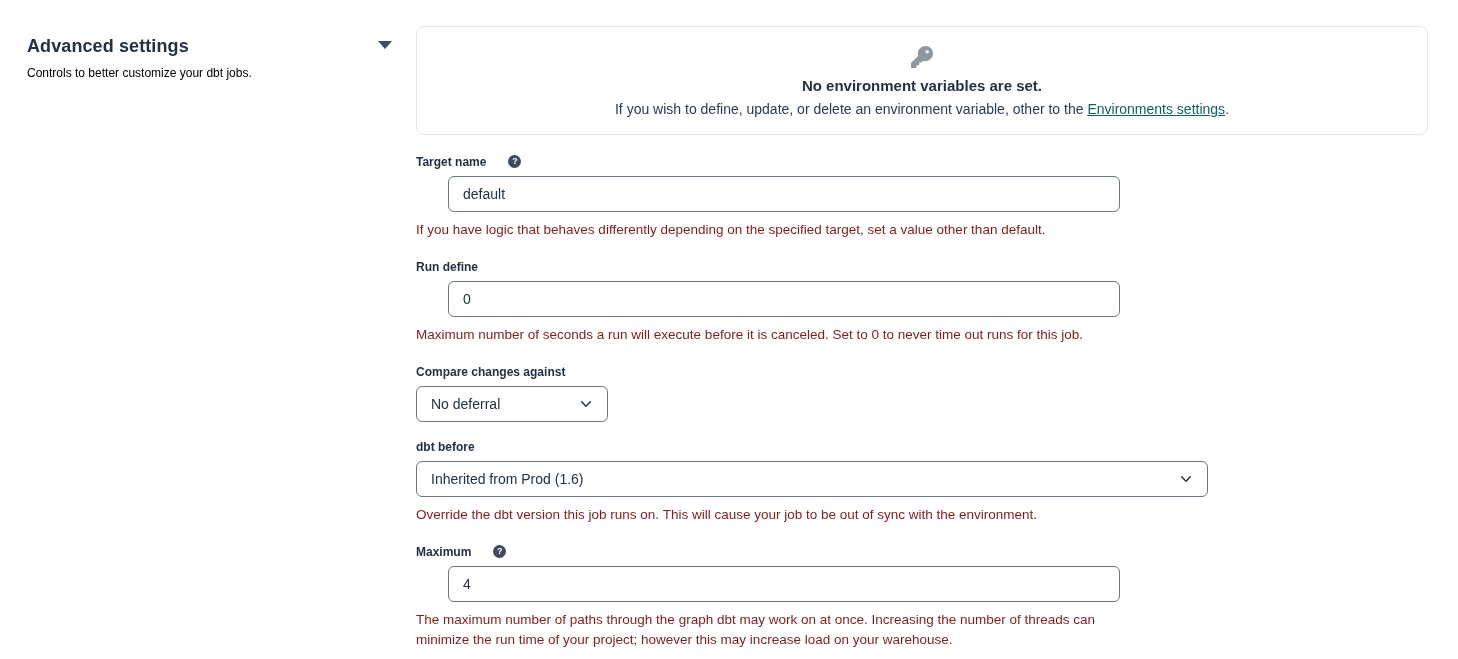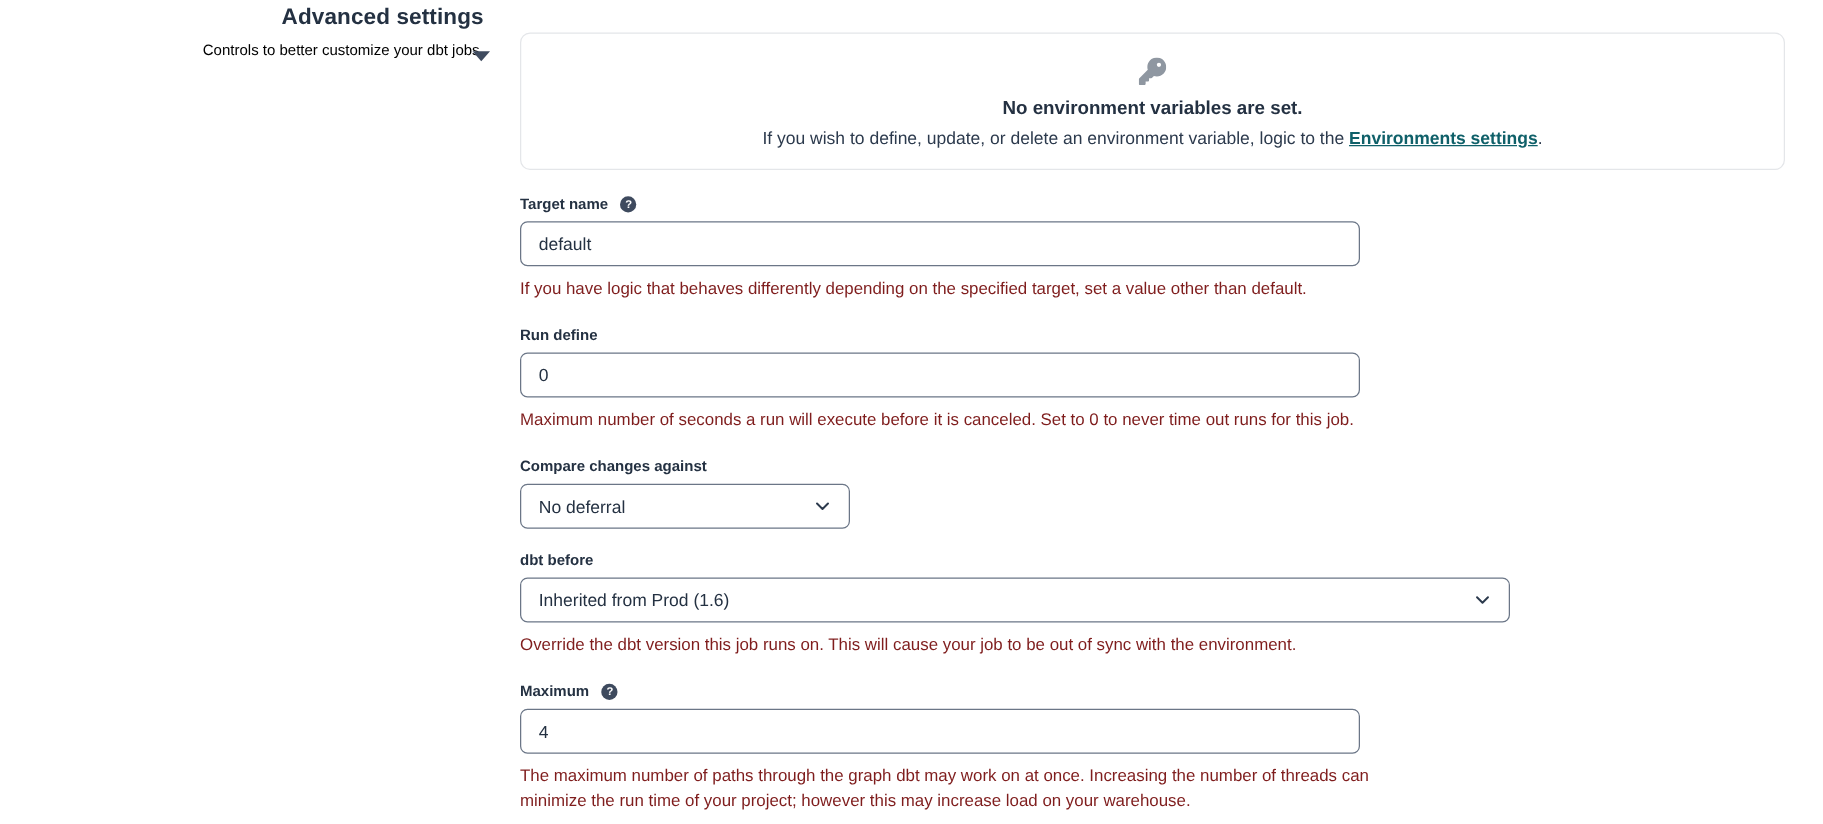--- a/index.html
+++ b/index.html
@@ -8,23 +8,22 @@
     font-family: "Liberation Sans", sans-serif;
     color: #243142;
     width: 1458px;
     height: 659px;
     position: relative;
     overflow: hidden;
   }
   .page-header {
     position: absolute;
     left: 27px;
-    top: 3px;
+    top: 36px;
     width: 360px;
-    text-align: right;
   }
   .page-title {
     font-size: 18px;
     font-weight: 700;
     color: #243142;
     letter-spacing: 0.1px;
   }
   .page-subtitle {
     margin-top: 9px;
     font-size: 12px;
@@ -71,27 +70,26 @@
   }
   .env-message {
     margin-top: 7px;
     font-size: 14px;
     color: #2c3a4d;
   }
   .env-message a {
     color: #0f6069;
     text-decoration: underline;
     cursor: pointer;
-    font-weight: bold;
   }
   .field { margin-top: 20px; }
   .field-label-row {
     display: flex;
-    align-items: flex-end;
-    gap: 10px;
+    align-items: flex-start;
+    gap: 22px;
     margin-bottom: 7px;
   }
   .field-label {
     font-size: 12px;
     font-weight: 700;
     color: #243142;
   }
   .help-icon {
     width: 13px;
     height: 13px;
@@ -111,36 +109,37 @@
     height: 36px;
     border: 1px solid #6b7687;
     border-radius: 6px;
     padding: 0 14px;
     font-family: "Liberation Sans", sans-serif;
     font-size: 14px;
     color: #243142;
     background: #ffffff;
     outline: none;
     display: block;
+    margin-left: 32px;
   }
   .select {
     width: 792px;
     height: 36px;
     border: 1px solid #6b7687;
     border-radius: 6px;
     padding: 0 14px;
     display: flex;
     align-items: center;
     justify-content: space-between;
     font-size: 14px;
     color: #243142;
     background: #ffffff;
     cursor: pointer;
   }
-  .select.narrow { width: 264px; }
+  .select.narrow { width: 192px; }
   .chevron-down { flex: 0 0 auto; margin-left: 10px; }
   .helper-text {
     margin-top: 8px;
     font-size: 13.5px;
     line-height: 20px;
     color: #7f1d1d;
     max-width: 680px;
   }
 </style>
 </head>
@@ -156,21 +155,21 @@
 <div class="content-col">
 
   <div class="env-panel">
     <span class="key-icon-wrap">
       <svg width="22" height="22" viewBox="0 0 512 512" fill="#8f97a1">
         <path d="M336 352c97.2 0 176-78.8 176-176S433.2 0 336 0S160 78.8 160 176c0 18.7 2.9 36.8 8.3 53.7L7 391c-4.5 4.5-7 10.6-7 17v80c0 13.3 10.7 24 24 24h80c13.3 0 24-10.7 24-24V448h40c13.3 0 24-10.7 24-24V384h40c6.4 0 12.5-2.5 17-7l33.3-33.3c16.9 5.4 35 8.3 53.7 8.3zM376 96a40 40 0 1 1 0 80 40 40 0 1 1 0-80z"></path>
       </svg>
     </span>
     <div class="env-title">No environment variables are set.</div>
     <div class="env-message">
-      <span>If you wish to define, update, or delete an environment variable, logic to the </span><a>Environments settings</a><span>.</span>
+      <span>If you wish to define, update, or delete an environment variable, other to the </span><a>Environments settings</a><span>.</span>
     </div>
   </div>
 
   <div class="field">
     <div class="field-label-row">
       <span class="field-label">Target name</span>
       <span class="help-icon">?</span>
     </div>
     <input class="text-input" type="text" value="default" style="">
     <div class="helper-text">If you have logic that behaves differently depending on the specified target, set a value other than default.</div>

